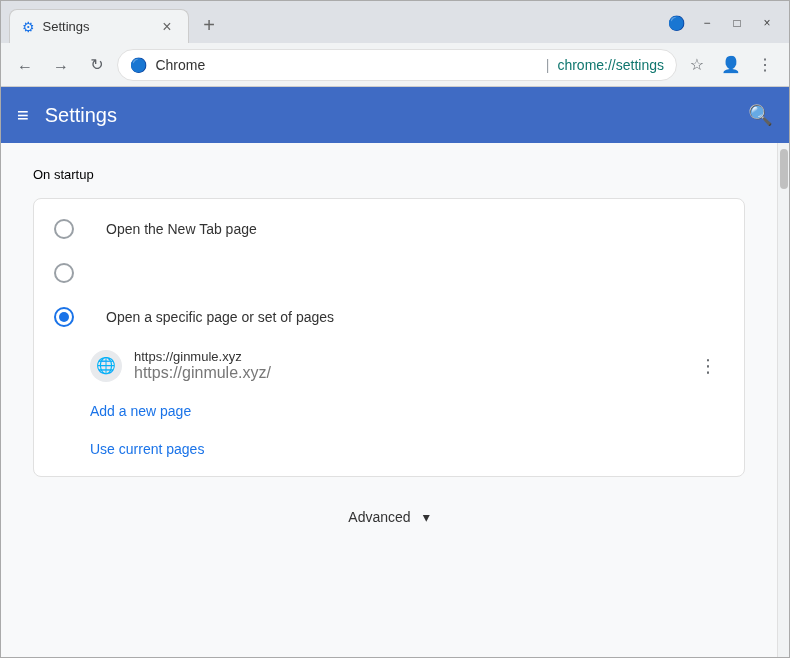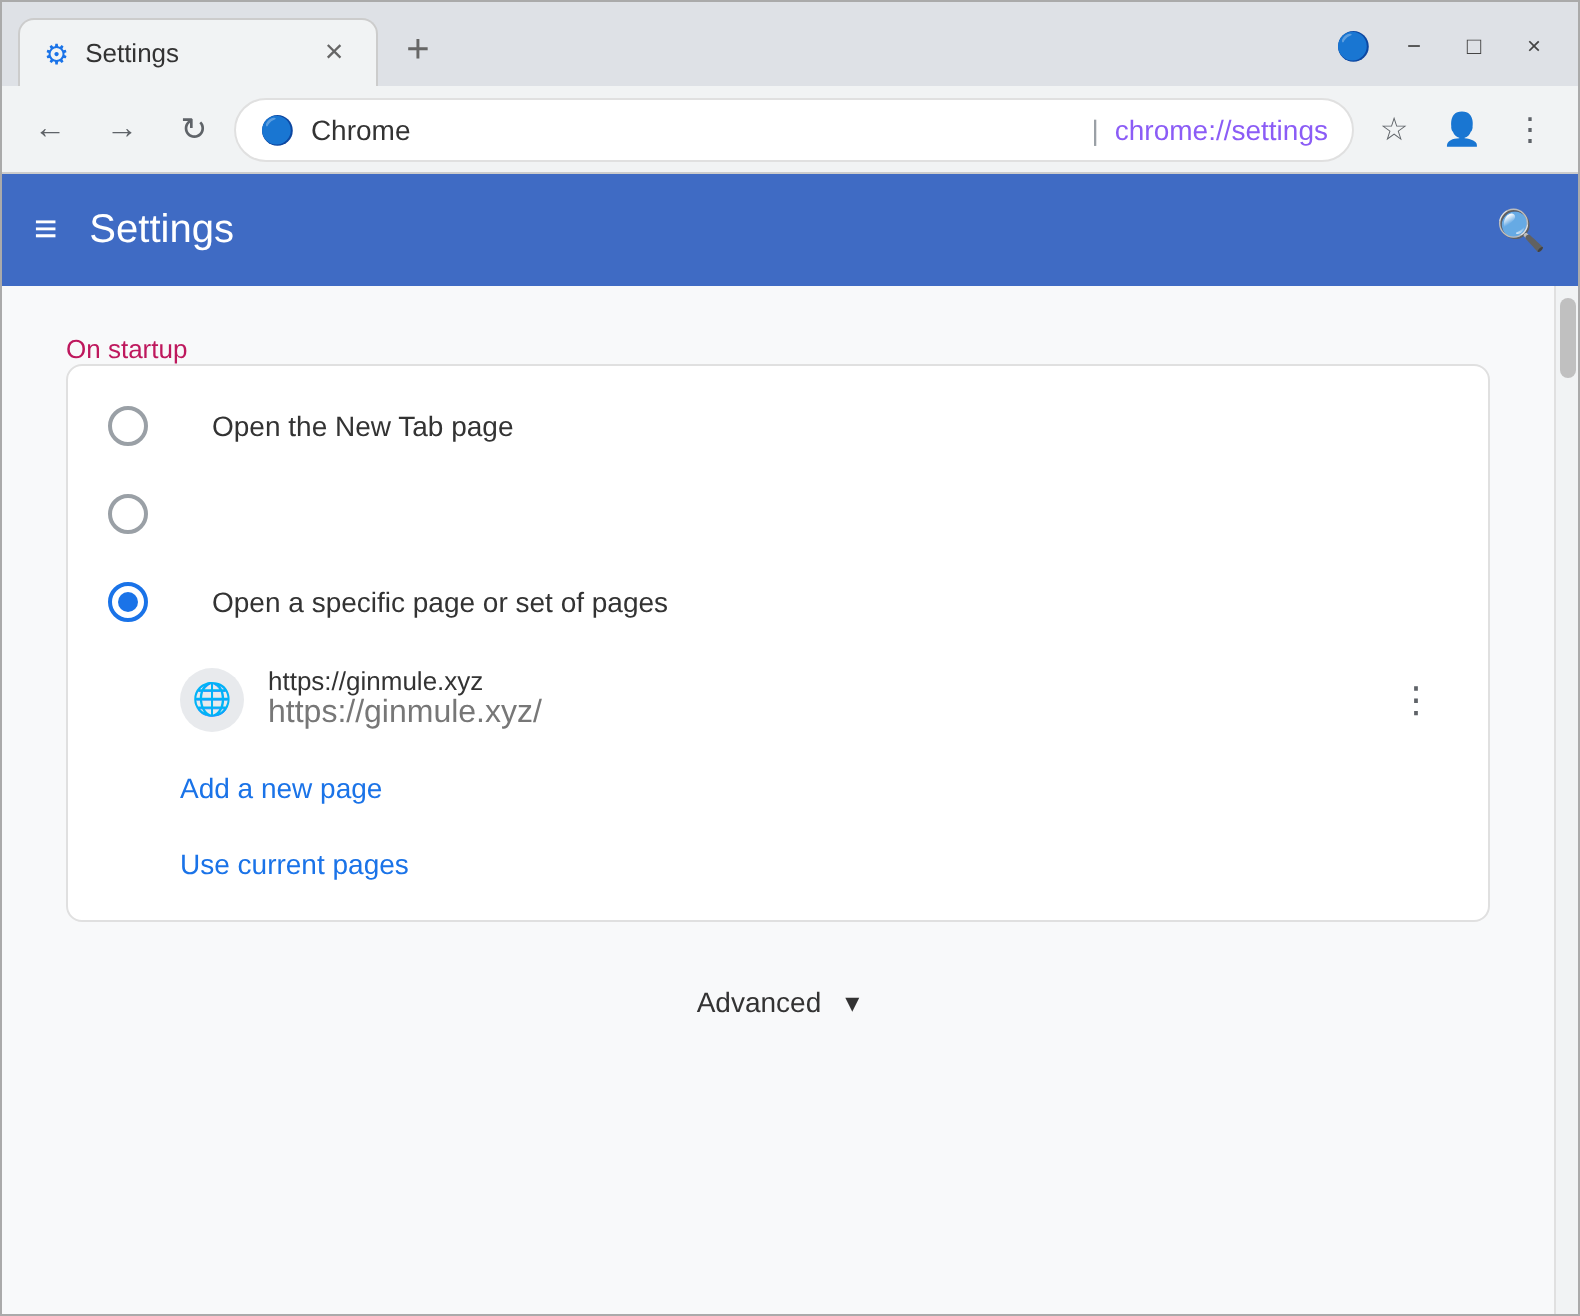--- a/index.html
+++ b/index.html
@@ -19,39 +19,39 @@
     .win-btn { width: 28px; height: 28px; display: flex; align-items: center; justify-content: center; border-radius: 4px; cursor: pointer; font-size: 12px; color: #444; }
     .extension-btn { width: 28px; height: 28px; display: flex; align-items: center; justify-content: center; border-radius: 50%; cursor: pointer; font-size: 14px; color: #5f6368; }
 
     
     .nav-bar { background: #f1f3f4; height: 44px; display: flex; align-items: center; padding: 0 8px; gap: 4px; border-bottom: 1px solid #ccc; }
     .nav-btn { width: 32px; height: 32px; display: flex; align-items: center; justify-content: center; border-radius: 50%; cursor: pointer; font-size: 16px; color: #5f6368; }
     .address-bar { flex: 1; height: 32px; background: #fff; border: 1px solid #e0e0e0; border-radius: 16px; display: flex; align-items: center; padding: 0 12px; gap: 8px; }
     .address-favicon { font-size: 14px; color: #5f6368; }
     .address-text { font-size: 14px; color: #333; flex: 1; }
     .address-divider { color: #9aa0a6; font-size: 14px; }
-    .address-url { font-size: 14px; color: #8b5cf6; }
+    .address-url { font-size: 14px; color: #0f766e; }
     .nav-actions { display: flex; align-items: center; gap: 2px; }
     .nav-icon-btn { width: 32px; height: 32px; display: flex; align-items: center; justify-content: center; border-radius: 50%; cursor: pointer; font-size: 16px; color: #5f6368; }
 
     
     .settings-header { background: #3f6bc4; height: 56px; display: flex; align-items: center; padding: 0 16px; justify-content: space-between; }
     .settings-header-left { display: flex; align-items: center; gap: 16px; }
     .hamburger { color: white; font-size: 20px; cursor: pointer; }
     .settings-title { color: white; font-size: 20px; font-weight: 500; }
     .search-icon-btn { color: white; font-size: 20px; cursor: pointer; }
 
     
     .content-area { flex: 1; display: flex; overflow: hidden; background: #f8f9fa; }
     .scrollbar-track { width: 12px; background: #f1f3f4; border-left: 1px solid #e0e0e0; display: flex; flex-direction: column; align-items: center; padding: 2px 0; }
     .scrollbar-thumb { width: 8px; background: #c0c0c0; border-radius: 4px; height: 40px; margin-top: 4px; }
     .main-content { flex: 1; overflow: hidden; padding: 24px 32px; }
 
     
-    .section-title { font-size: 13px; color: #be185d; font-weight: 400; }
+    .section-title { font-size: 13px; color: #000000; margin-bottom: 16px; font-weight: 400; }
 
     .options-box { background: #fff; border-radius: 8px; border: 1px solid #e0e0e0; padding: 8px 0; margin-bottom: 8px; }
 
     .radio-option { display: flex; align-items: center; padding: 12px 20px; gap: 32px; cursor: pointer; }
 
     .radio-circle { width: 20px; height: 20px; border-radius: 50%; border: 2px solid #9aa0a6; display: flex; align-items: center; justify-content: center; flex-shrink: 0; }
     .radio-circle.selected { border-color: #1a73e8; }
     .radio-circle.selected::after { content: ''; width: 10px; height: 10px; border-radius: 50%; background: #1a73e8; }
 
     .radio-label { font-size: 14px; color: #333; }

